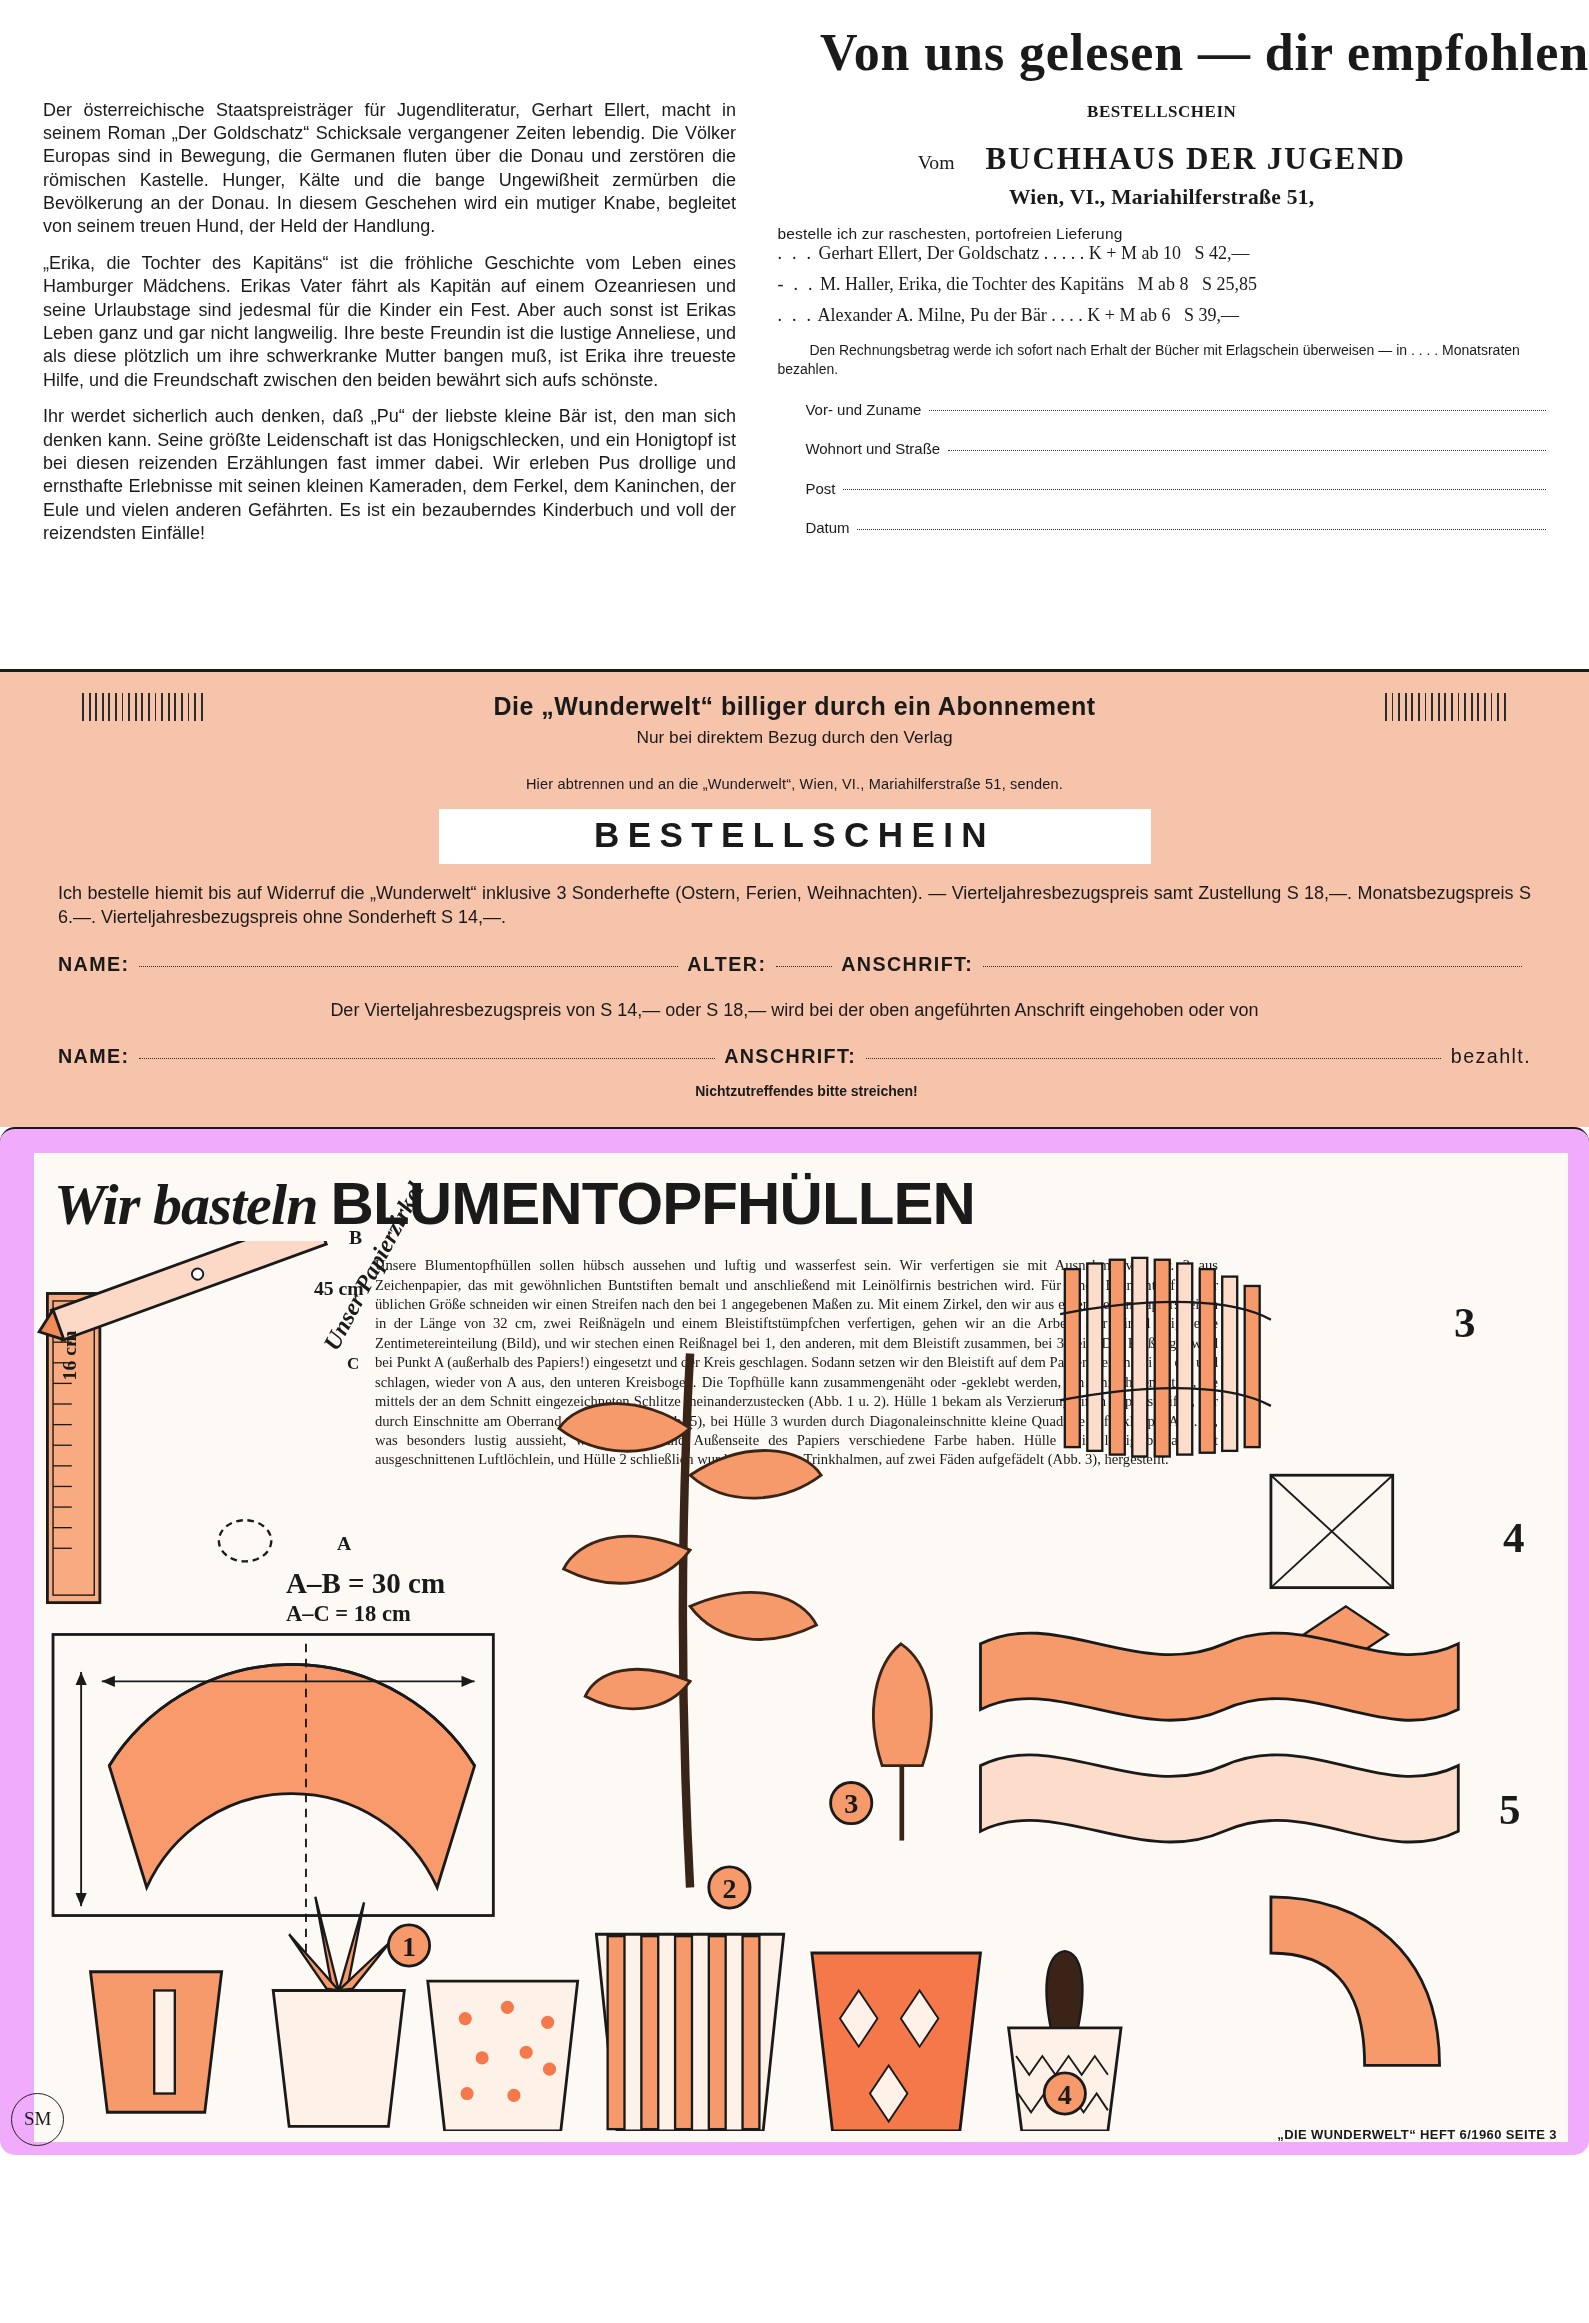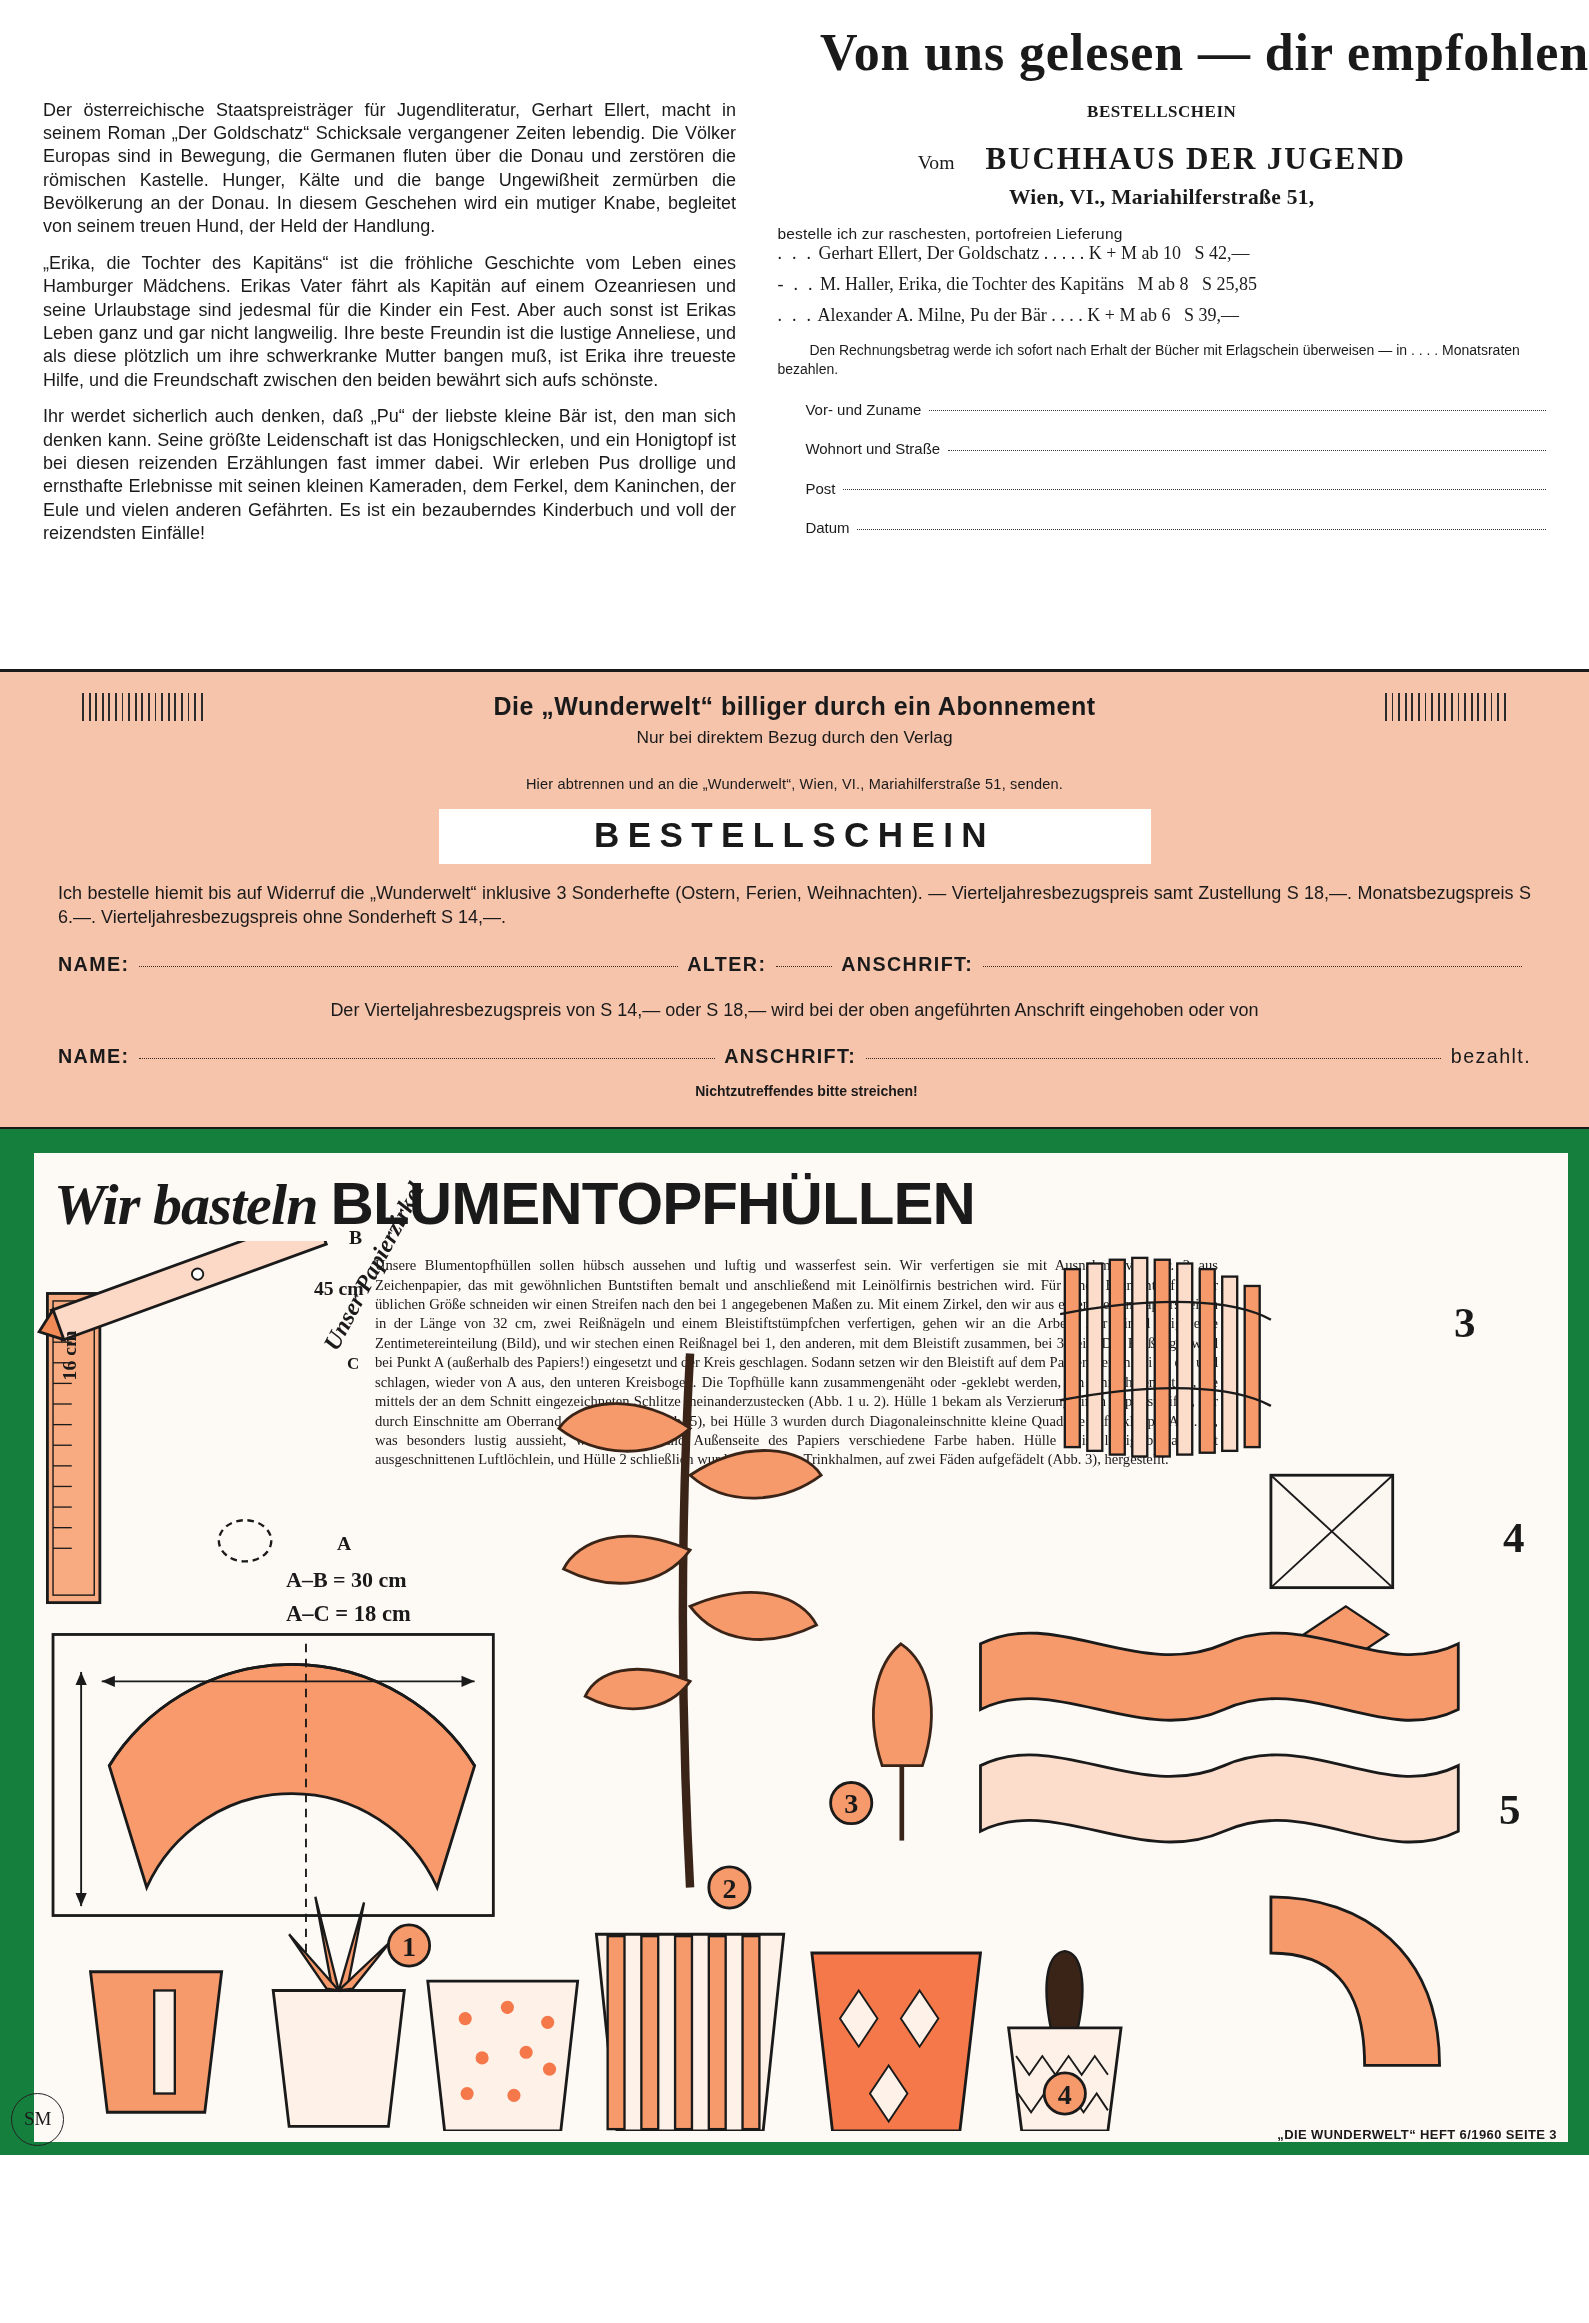--- a/index.html
+++ b/index.html
@@ -108,22 +108,23 @@
   }
   .mid-note{
     text-align:center;font-size:18px;margin-top:24px;padding:0 58px;
   }
   .nicht{
     text-align:center;font-size:14px;font-weight:bold;margin-top:15px;padding-left:24px;
   }
 
   
   .bottom{
-    position:relative;background:#15803d;height:1026px;overflow:hidden;
+    position:relative;background:#f0abfc;height:1026px;overflow:hidden;
     border-top:2.8px solid #1a1a1a;
+    border-radius:15px;
   }
   .bframe{
     position:absolute;left:34px;top:24px;right:20.6px;bottom:13px;
     background:#fdfaf6;
   }
   .wir-basteln{
     position:absolute;left:54px;top:34px;width:1480px;height:75px;
     display:flex;align-items:flex-end;gap:13px;
   }
   .wir-script{
@@ -445,21 +446,21 @@
     <div class="num" style="left:1454px;top:169px">3</div>
     <div class="num" style="left:1503px;top:384px">4</div>
     <div class="num" style="left:1499px;top:656px">5</div>
 
     <div class="dim" style="left:281px;top:124px;transform:rotate(-62deg);font-style:italic;font-size:24px">Unser Papierzirkel</div>
     <div class="dim" style="left:349px;top:97px">B</div>
     <div class="dim" style="left:347px;top:225px;font-size:17px">C</div>
     <div class="dim" style="left:337px;top:403px">A</div>
     <div class="dim" style="left:314px;top:148px">45 cm</div>
     <div class="dim" style="left:45px;top:215px;transform:rotate(-90deg)">16 cm</div>
-    <div class="dim" style="left:286px;top:438px;font-size:22px">A–B = 30 cm</div>
+    <div class="dim" style="left:286px;top:438px;font-size:29px">A–B = 30 cm</div>
     <div class="dim" style="left:286px;top:472px;font-size:22.5px">A–C = 18 cm</div>
 
     <div class="monogram">SM</div>
     <div class="footer-credit">„DIE WUNDERWELT“ HEFT 6/1960  SEITE 3</div>
   </div>
 
 </div>
 
 
 </body></html>

